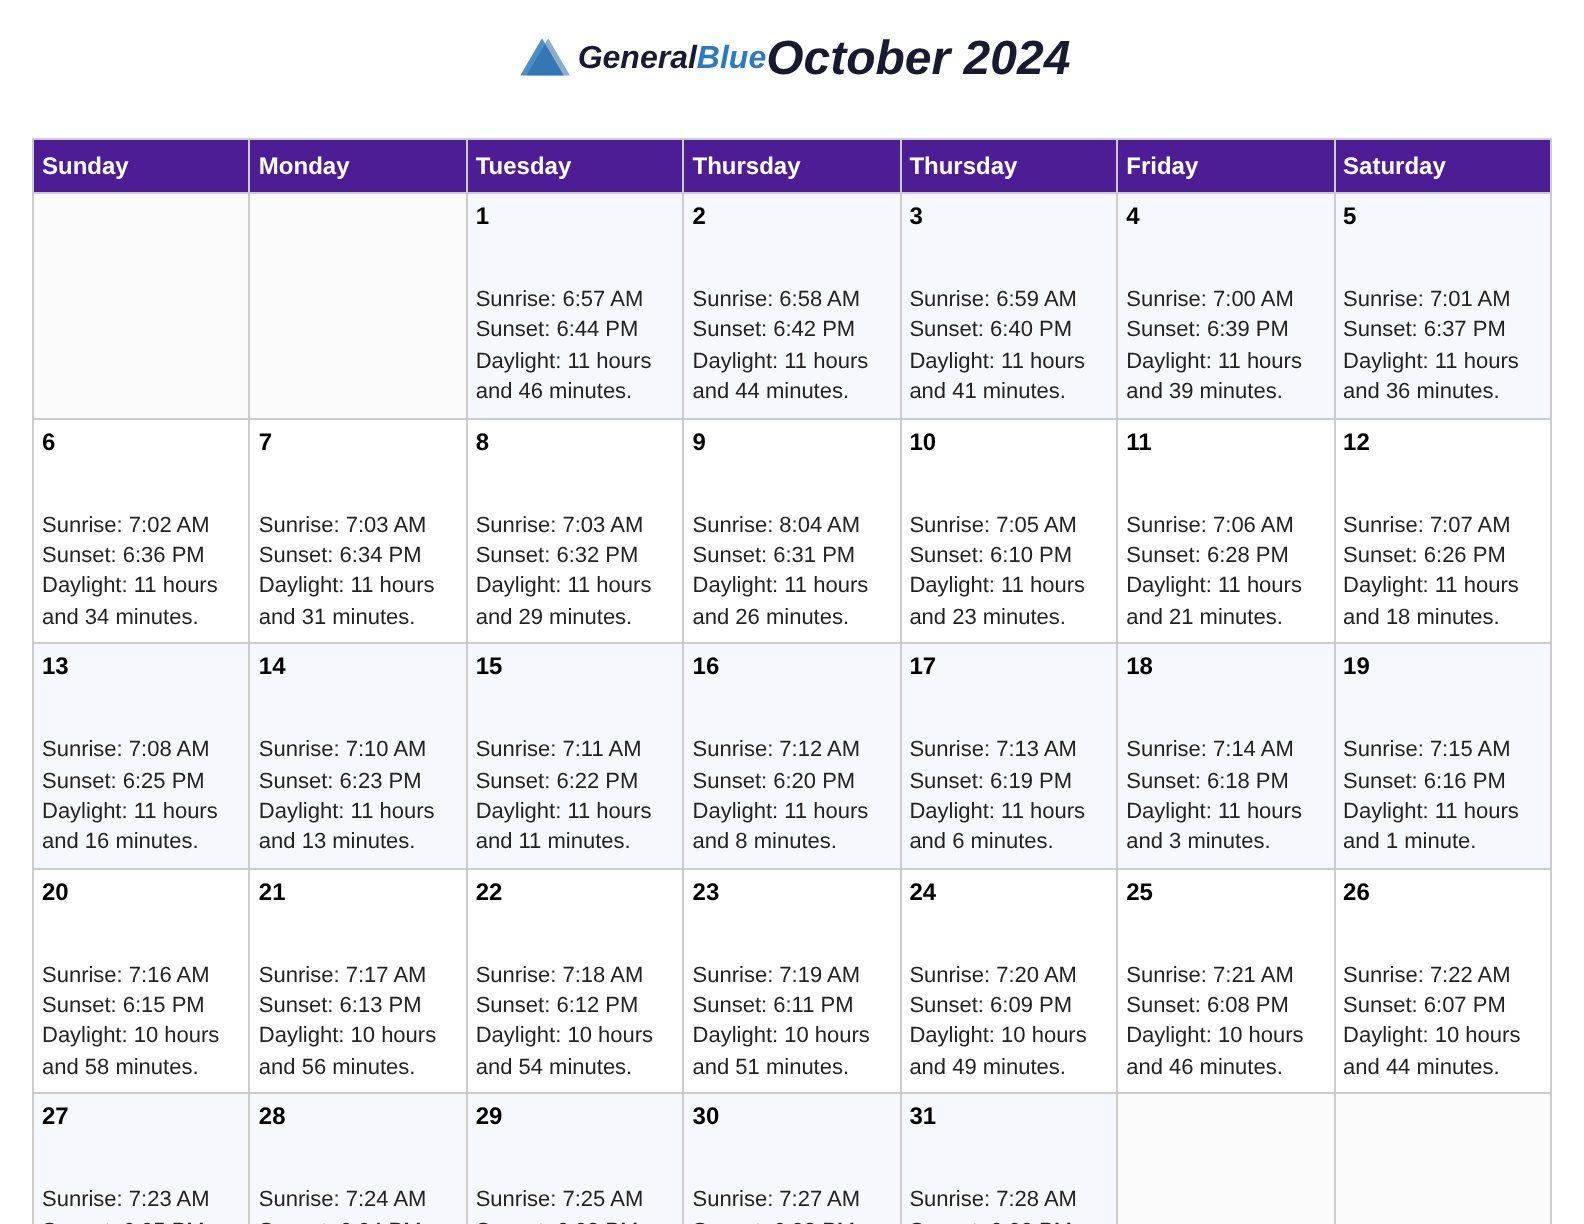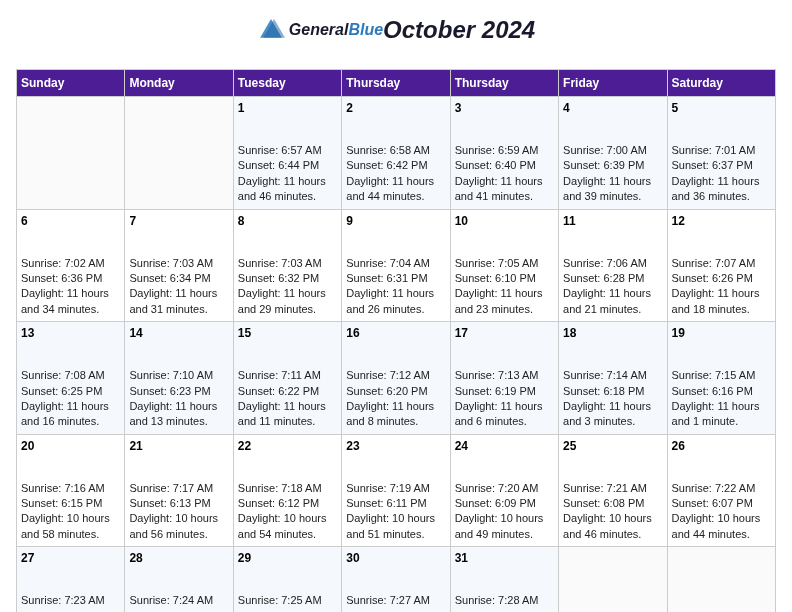--- a/index.html
+++ b/index.html
@@ -158,21 +158,21 @@
 Daylight: 11 hours and 31 minutes.</div>
         </td>
         <td>
           <span class="day-num">8</span>
           <div class="day-content">Sunrise: 7:03 AM
 Sunset: 6:32 PM
 Daylight: 11 hours and 29 minutes.</div>
         </td>
         <td>
           <span class="day-num">9</span>
-          <div class="day-content">Sunrise: 7:04 AM
+          <div class="day-content">Sunrise: 8:04 AM
 Sunset: 6:31 PM
 Daylight: 11 hours and 26 minutes.</div>
         </td>
         <td>
           <span class="day-num">10</span>
           <div class="day-content">Sunrise: 7:05 AM
 Sunset: 6:10 PM
 Daylight: 11 hours and 23 minutes.</div>
         </td>
         <td>

